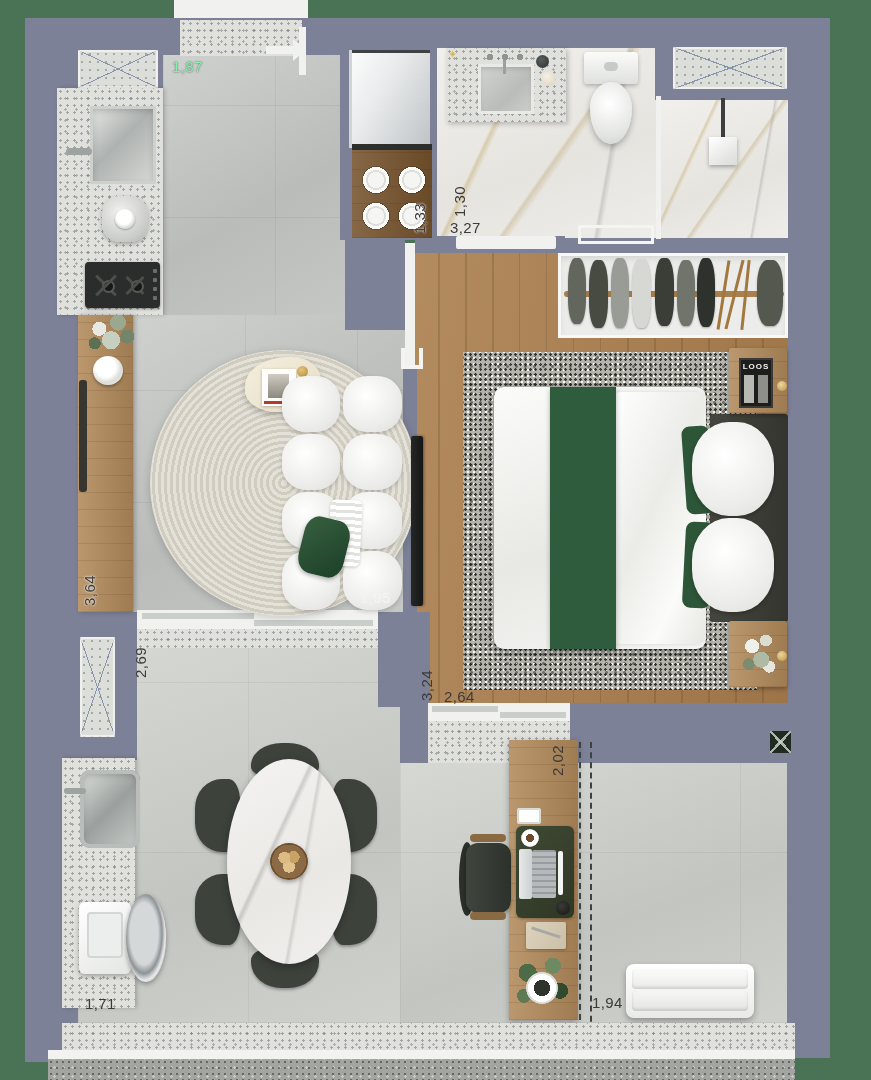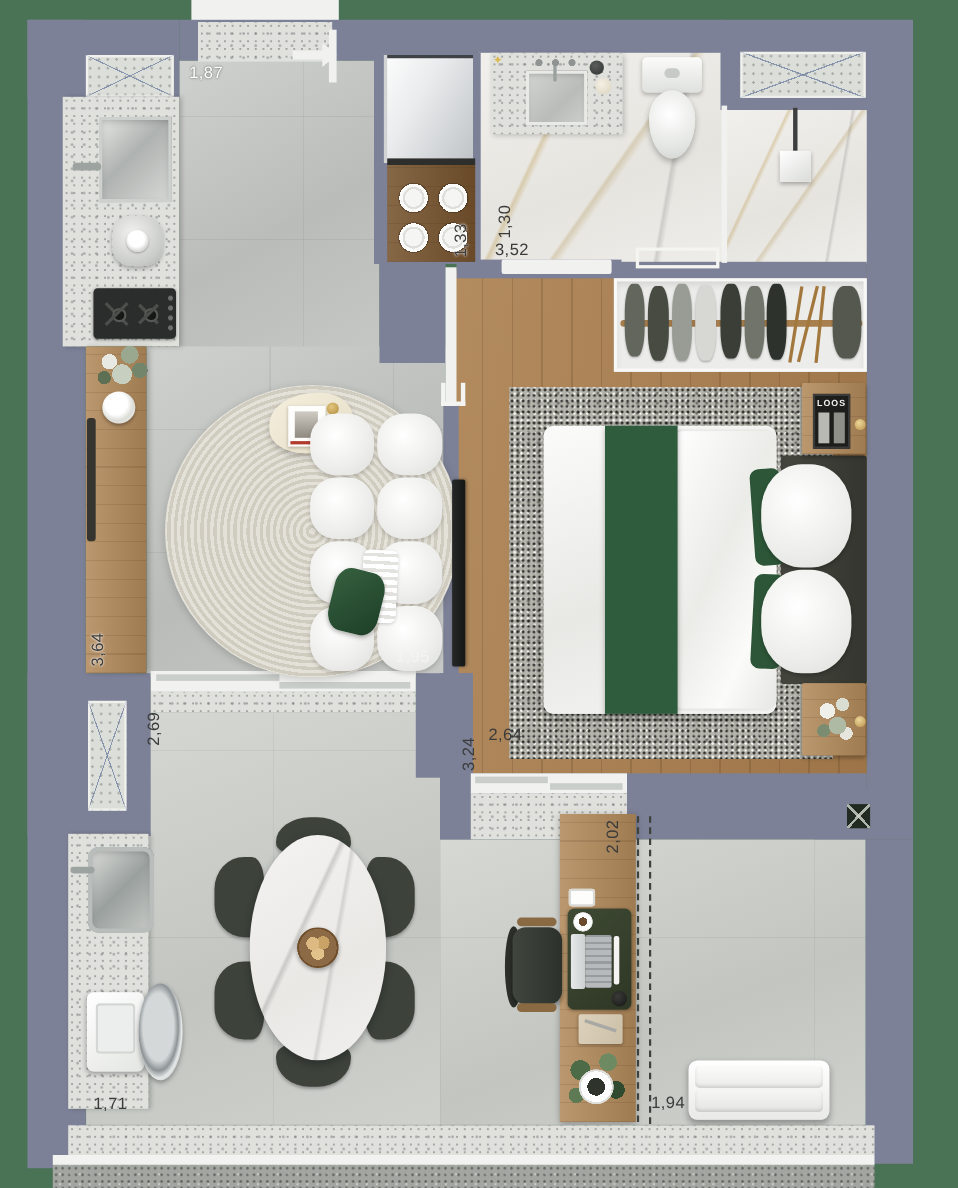--- a/index.html
+++ b/index.html
@@ -46,21 +46,21 @@
   .white{background:#f1f2f0;}
   .shaft{background-color:#dcded9;background-image:
         linear-gradient(to top right, transparent 49.3%, rgba(108,125,160,.75) 49.3% 50.7%, transparent 50.7%),
         linear-gradient(to bottom right, transparent 49.3%, rgba(108,125,160,.75) 49.3% 50.7%, transparent 50.7%),
         radial-gradient(rgba(110,115,112,.5) 1px, transparent 1.3px);
         background-size:100% 100%,100% 100%,8px 8px;
         box-shadow:inset 0 0 0 2px rgba(250,250,248,.65);}
   .dim{position:absolute;font-size:15px;font-weight:500;color:#3b3b3b;letter-spacing:.4px;white-space:nowrap;}
   .dim.v{transform:rotate(-90deg);transform-origin:center;}
   .dim.halo{text-shadow:0 0 2px rgba(255,255,255,.9),0 0 3px rgba(255,255,255,.7);}
-  .dim.light{color:#ffffff;text-shadow:0 0 2px rgba(50,50,50,.85);}
+  .dim.light{color:#86efac;text-shadow:0 0 2px rgba(50,50,50,.85);}
   .puff{position:absolute;background:radial-gradient(circle at 40% 35%, #ffffff, #ededeb 60%, #dddddb);
         border-radius:42%;box-shadow:0 2px 4px rgba(0,0,0,.17);}
   .burner{position:absolute;border-radius:50%;}
   .burner:before,.burner:after{content:"";position:absolute;left:0;top:50%;width:100%;height:3px;
         background:#4b4e4b;transform:rotate(45deg);}
   .burner:after{transform:rotate(-45deg);}
   .burner i{position:absolute;left:50%;top:50%;width:9px;height:9px;margin:-4.5px;border-radius:50%;
         background:#161816;border:2px solid #565956;}
   .doorU{border:4px solid #f4f4f2;border-top:none;background:transparent;}
   .dash{border-left:2.5px dashed #3e413c;width:0;}
@@ -286,23 +286,23 @@
       linear-gradient(to top right, transparent 46%, rgba(210,215,205,.8) 46% 54%, transparent 54%),
       linear-gradient(to bottom right, transparent 46%, rgba(210,215,205,.8) 46% 54%, transparent 54%);"></div>
 
   <div class="abs ter" style="left:62px;top:1023px;width:733px;height:27px;"></div>
   <div class="abs" style="left:48px;top:1050px;width:747px;height:9px;background:#f2f3f1;"></div>
   <div class="abs terd" style="left:48px;top:1059px;width:747px;height:21px;"></div>
 
   <span class="dim light" style="left:172px;top:58px;">1,87</span>
   <span class="dim v halo" style="left:404px;top:210px;">1,33</span>
   <span class="dim v" style="left:444px;top:193px;">1,30</span>
-  <span class="dim" style="left:450px;top:219px;">3,52</span>
+  <span class="dim" style="left:450px;top:219px;">3,27</span>
   <span class="dim v halo" style="left:74px;top:582px;">3,64</span>
   <span class="dim light" style="left:360px;top:589px;text-shadow:none;color:#f4f4f2;">1,95</span>
   <span class="dim v" style="left:125px;top:654px;">2,69</span>
   <span class="dim v" style="left:411px;top:677px;">3,24</span>
-  <span class="dim" style="left:444px;top:660px;">2,64</span>
+  <span class="dim" style="left:444px;top:688px;">2,64</span>
   <span class="dim v" style="left:542px;top:752px;">2,02</span>
   <span class="dim" style="left:85px;top:995px;">1,71</span>
   <span class="dim" style="left:592px;top:994px;">1,94</span>
 
 </div>
 
 </body></html>

